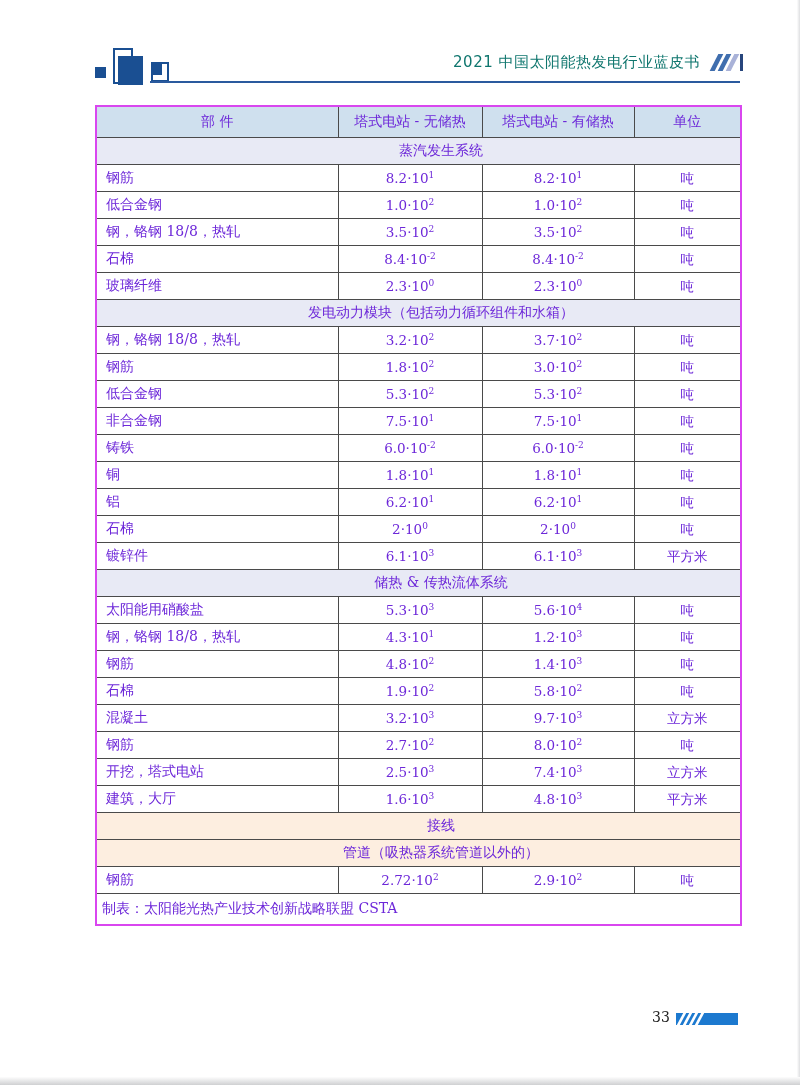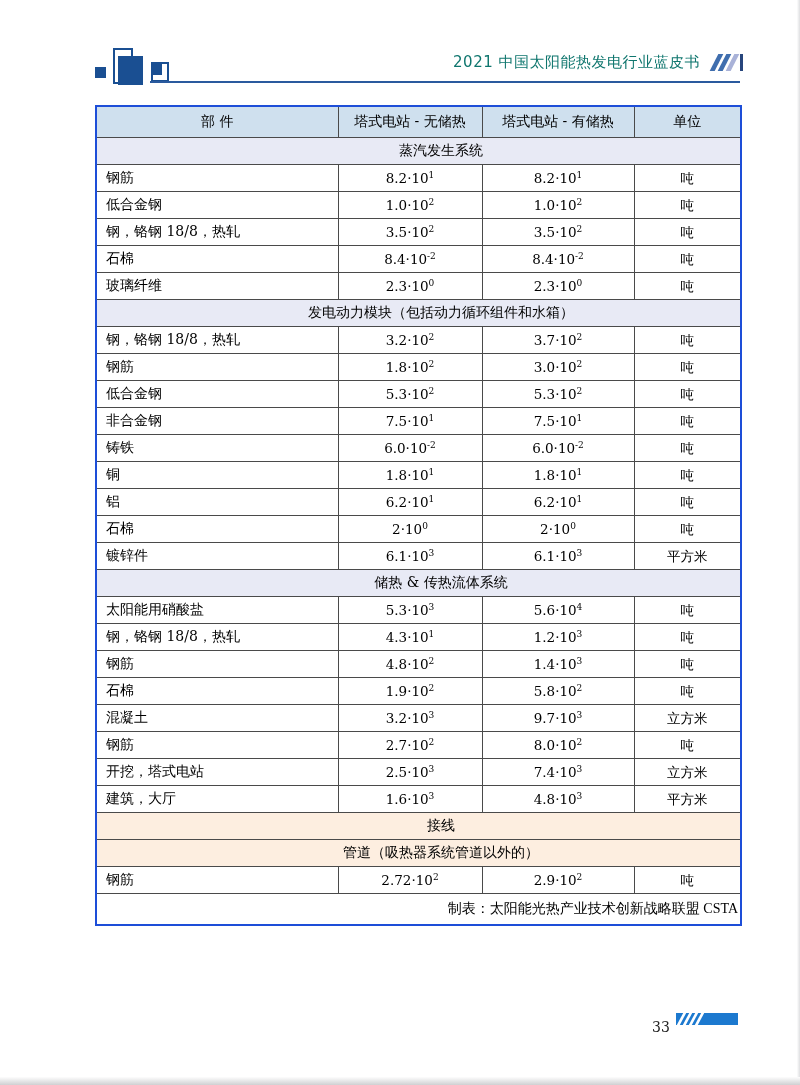--- a/index.html
+++ b/index.html
@@ -29,35 +29,35 @@
   .slashes { display:flex; align-items:stretch; gap:3px; height:17px; padding-left:4px; }
   .slashes i { display:block; width:5px; background:#3f6eae; transform:skewX(-27deg); }
   .slashes i.s3 { background:#a9b2d8; }
   .slashes i.s4 { width:3px; background:#27457c; transform:none; margin-left:2px; }
   .hdr-line { position:absolute; left:150px; top:81px; width:590px; height:2px; background:#2a5a9e; }
 
   
   table.materials {
     position:absolute; left:95px; top:105px; width:645px;
     border-collapse:collapse; table-layout:fixed;
-    font-size:14px; line-height:1.25; color:#000000;
-    border:2px solid #1d4ed8;
+    font-size:14px; line-height:1.25; color:#6d28d9;
+    border:2px solid #d946ef;
   }
   .materials th, .materials td { border:1px solid #4a4a4a; padding:0 2px; overflow:hidden; }
   .materials thead th { height:30px; font-weight:normal; font-size:14px; text-align:center; }
   .materials tbody td { height:26px; }
   .materials td.band { text-align:center; height:26px;padding-left:47px; }
   .materials td.c-left { text-align:left; padding-left:9px; }
   .materials td.c-center { text-align:center; font-size:13.5px; }
   .materials sup { font-size:9px; line-height:0; }
-  .materials .credit { height:30px; text-align:right; padding-left:13px;font-family:Liberation Serif, serif; }
+  .materials .credit { height:30px; text-align:left; padding-left:5px; }
 
   
   .pg-footer { position:absolute; left:0; top:1006px; width:800px; height:24px; }
-  .pg-num { position:absolute; left:652px; top:13px; font-size:14px; color:#222; }
+  .pg-num { position:absolute; left:652px; top:3px; font-size:14px; color:#222; }
   .pg-bar { position:absolute; left:676px; top:7px; width:62px; height:12px; background:#1c79cf; overflow:hidden; }
   .pg-bar i { position:absolute; top:-2px; width:3px; height:16px; background:#fff; transform:skewX(-28deg); }
   .pg-bar i:nth-child(1){ left:4px; } .pg-bar i:nth-child(2){ left:10px; }
   .pg-bar i:nth-child(3){ left:16px; } .pg-bar i:nth-child(4){ left:22px; }
 </style>
 </head>
 <body>
 
 <div class="page">
 

